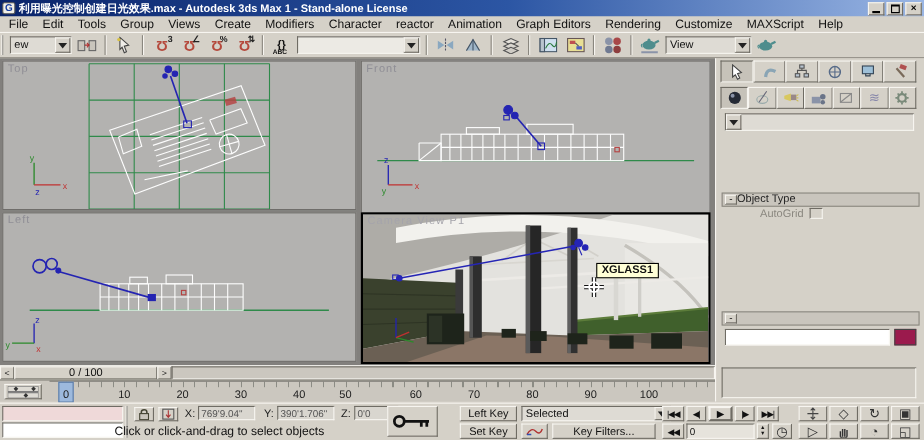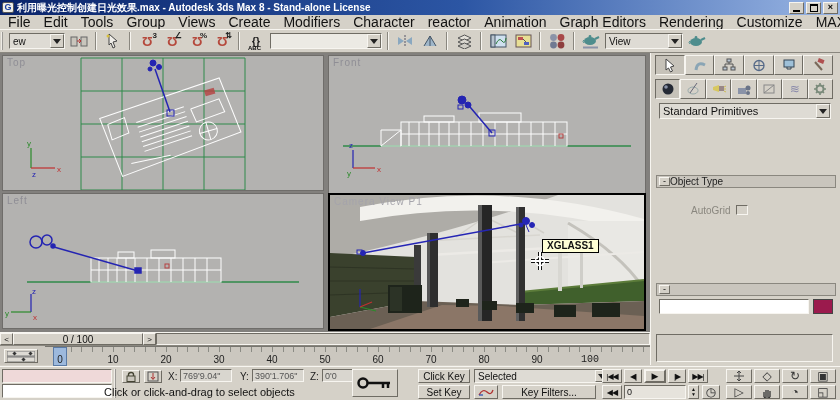--- a/index.html
+++ b/index.html
@@ -8,21 +8,21 @@
 .raised{border:1px solid;border-color:#f7f5f0 #6f6c64 #6f6c64 #f7f5f0;background:#d5d1c8}
 .sunken{border:1px solid;border-color:#6f6c64 #f7f5f0 #f7f5f0 #6f6c64}
 
 .titlebar{position:absolute;left:0;top:0;width:840px;height:15px;background:linear-gradient(90deg,#0a246a,#2c56a4 55%,#9ab6e4);display:flex;align-items:center;gap:3px;padding:0 2px;color:#fff}
 .appicon{width:12px;height:11px;background:#f0efe9;border:1px solid #555;color:#1a3fa0;font-size:9px;font-weight:bold;line-height:9px;text-align:center;border-radius:2px}
 .title{flex:1;font-size:10px;font-weight:bold;white-space:nowrap;overflow:hidden}
 .winbtns{display:flex;gap:2px}
 .winbtn{width:15px;height:12px;font-size:9px;line-height:9px;text-align:center;color:#000;display:flex;align-items:center;justify-content:center}
 
 .menubar{position:absolute;left:0;top:15px;width:840px;height:14px;display:flex;align-items:center;gap:13px;padding:0 8px;background:#d5d1c8}
-.menu-item{font-size:14px;white-space:nowrap}
+.menu-item{font-size:11px;white-space:nowrap}
 
 .toolbar{position:absolute;left:0;top:29px;width:840px;height:24px;display:flex;align-items:center;gap:3px;padding:0 1px;border-top:1px solid #f7f5f0;border-bottom:1px solid #8a877f;background:#d5d1c8}
 .grip{width:4px;height:18px;border-left:2px ridge #efece6;margin-right:1px}
 .tbtn{min-width:22px;height:20px;display:flex;align-items:center;justify-content:center;position:relative}
 .sep{width:1px;height:18px;border-left:1px solid #8a877f;border-right:1px solid #f7f5f0;margin:0 2px}
 .dd{height:16px;display:flex;align-items:stretch;background:#dedbd4}
 .dd .val{padding:0 3px;font-size:10px;display:flex;align-items:center;flex:1;overflow:hidden;white-space:nowrap}
 .dd .arr{width:14px;display:flex;align-items:center;justify-content:center}
 .tri-dn{width:0;height:0;border-left:4px solid transparent;border-right:4px solid transparent;border-top:5px solid #222}
 .magnet{color:#b5493c;font-weight:bold;font-size:13px;display:inline-block;transform:rotate(180deg)}
@@ -47,21 +47,21 @@
 .cmdpanel{position:absolute;left:650px;top:53px;width:190px;height:312px;background:#d5d1c8;border-left:1px solid #f7f5f0}
 .tabs{position:absolute;left:4px;top:2px;width:178px;height:20px;display:flex}
 .tab{flex:1;height:20px;display:flex;align-items:center;justify-content:center}
 .cats{position:absolute;left:4px;top:26px;width:178px;height:20px;display:flex}
 .cat{flex:1;height:20px;display:flex;align-items:center;justify-content:center}
 .pressed{border:1px solid;border-color:#6f6c64 #f7f5f0 #f7f5f0 #6f6c64;background:#c6c2b9}
 .cp-dd{position:absolute;left:8px;top:50px;width:172px}
 .rollout{position:absolute;left:5px;width:180px;height:13px;background:#c9c5bd;border:1px solid #8a877f;display:flex;align-items:center}
 .rollout .minus{width:11px;height:9px;margin-left:2px;font-size:9px;line-height:7px;text-align:center;background:#d5d1c8}
 .rollout .rtitle{flex:1;font-size:10px;color:#222}
-.autogrid{position:absolute;left:40px;top:152px;width:140px;display:flex;align-items:flex-start;gap:6px;color:#8a877f;font-size:10px}
+.autogrid{position:absolute;left:40px;top:136px;width:140px;display:flex;align-items:flex-start;gap:6px;color:#8a877f;font-size:10px}
 .chk{width:12px;height:10px}
 .objgrid{position:absolute;left:10px;top:152px;width:170px;display:grid;grid-template-columns:1fr 1fr;gap:2px 6px}
 .objbtn{height:14px;font-size:10px;display:flex;align-items:center;justify-content:center}
 .namerow{position:absolute;left:8px;top:246px;width:174px;height:15px;display:flex;gap:4px}
 .namefield{flex:1;background:#fff;height:15px;font-size:10px;padding:0 2px;border:1px solid;border-color:#6f6c64 #f7f5f0 #f7f5f0 #6f6c64}
 .swatch{width:20px;height:15px;border:1px solid #444}
 .emptybox{position:absolute;left:656px;top:334px;width:177px;height:28px;background:#d0ccc4}
 
 .statusbar{position:absolute;left:0;top:366px;width:840px;height:34px;background:#d5d1c8;border-top:1px solid #f7f5f0}
 .listener-pink{position:absolute;left:2px;top:2px;width:110px;height:14px;background:#efd9d9}
@@ -73,21 +73,21 @@
 .prompt{position:absolute;left:104px;top:19px;font-size:11px;color:#111;white-space:nowrap}
 .keybtn{position:absolute;left:352px;top:2px;width:46px;height:28px;display:flex;align-items:center;justify-content:center}
 .pb{font-size:8px;letter-spacing:-1px}
 .navglyph{font-size:12px;color:#333}
 </style>
 </head>
 <body>
 
 <div class="titlebar">
   <div class="appicon">G</div>
-  <div class="title">利用曝光控制创建日光效果.max - Autodesk 3ds Max 8 - Stand-alone License</div>
+  <div class="title">利用曝光控制创建日光效果.max - Autodesk 3ds Max 1 - Stand-alone License</div>
   <div class="winbtns">
     <div class="winbtn raised">
         <span style="width:7px;border-bottom:2px solid #000;margin-top:6px"></span>
       </div>
     <div class="winbtn raised">
         <span style="width:8px;height:8px;border:1px solid #000;border-top-width:2px"></span>
       </div>
     <div class="winbtn raised" style="font-weight:bold">×</div>
   </div>
 </div>
@@ -449,26 +449,26 @@
         <rect x="22" y="1" width="3" height="3" fill="#333" transform="rotate(45 23.5 2.5)"></rect>
       </svg>
   </div>
   <div id="ruler">
     <div id="frame-marker" style="left: 8px;"></div>
   <span class="tick-label" style="left: 6px;">0</span>
       <span class="tick-label" style="left: 59px;">10</span>
       <span class="tick-label" style="left: 112px;">20</span>
       <span class="tick-label" style="left: 165px;">30</span>
       <span class="tick-label" style="left: 218px;">40</span>
-      <span class="tick-label" style="left: 271px;">50</span>
+      <span class="tick-label" style="left: 260px;">50</span>
       <span class="tick-label" style="left: 324px;">60</span>
       <span class="tick-label" style="left: 377px;">70</span>
       <span class="tick-label" style="left: 430px;">80</span>
       <span class="tick-label" style="left: 483px;">90</span>
-      <span class="tick-label" style="left: 536px; font-family: Liberation Mono, monospace;">100</span>
+      <span class="tick-label" style="left: 536px;">100</span>
     </div>
 </div>
 
 <div class="cmdpanel">
   <div class="tabs">
     <div class="tab pressed">
         <svg width="14" height="15">
           <polygon points="3,1 11,8 7.5,9 9.5,13 7.5,14 5.5,10 3,12" fill="#fff" stroke="#444"></polygon>
         </svg>
       </div>
@@ -541,21 +541,20 @@
         <span class="navglyph" style="color:#88a">≋</span>
       </div>
     <div class="cat raised">
         <svg width="14" height="14">
           <circle cx="7" cy="7" r="3.5" fill="none" stroke="#7a8a7a" stroke-width="2"></circle>
           <path d="M7,1 V3 M7,11 V13 M1,7 H3 M11,7 H13 M3,3 L4.5,4.5 M11,3 L9.5,4.5 M3,11 L4.5,9.5 M11,11 L9.5,9.5" stroke="#7a8a7a" stroke-width="1.6"></path>
         </svg>
       </div>
   </div>
   <div class="dd sunken cp-dd">
-    <span class="val" style="font-size:11px">Standard Primitives</span>
     <span class="arr raised">
         <span class="tri-dn"></span>
       </span>
   </div>
   <div class="rollout" style="top:122px">
     <span class="minus raised">-</span>
     <span class="rtitle">Object Type</span>
   </div>
   <div class="autogrid">
     <span>AutoGrid</span>
@@ -598,21 +597,21 @@
 
   <div class="keybtn raised">
     <svg width="38" height="18">
         <circle cx="7" cy="9" r="4.5" fill="none" stroke="#111" stroke-width="2.5"></circle>
         <path d="M11.5,9 H34 M27,9 V14 M32,9 V14" stroke="#111" stroke-width="2.5" fill="none"></path>
       </svg>
   </div>
 
   <div class="prompt">Click or click-and-drag to select objects</div>
 
-  <div class="sbtn raised" style="left:418px;top:2px;width:52px;height:14px;font-size:10px">Click Key</div>
+  <div class="sbtn raised" style="left:418px;top:2px;width:52px;height:14px;font-size:10px">Left Key</div>
   <div class="sbtn raised" style="left:418px;top:18px;width:52px;height:14px;font-size:10px">Set Key</div>
 
   <div class="dd sunken" style="position:absolute;left:474px;top:2px;width:136px;height:14px">
     <span class="val">Selected</span>
     <span class="arr raised">
         <span class="tri-dn"></span>
       </span>
   </div>
   <div class="sbtn raised" style="left:474px;top:18px;width:24px;height:14px">
     <svg width="16" height="10">

